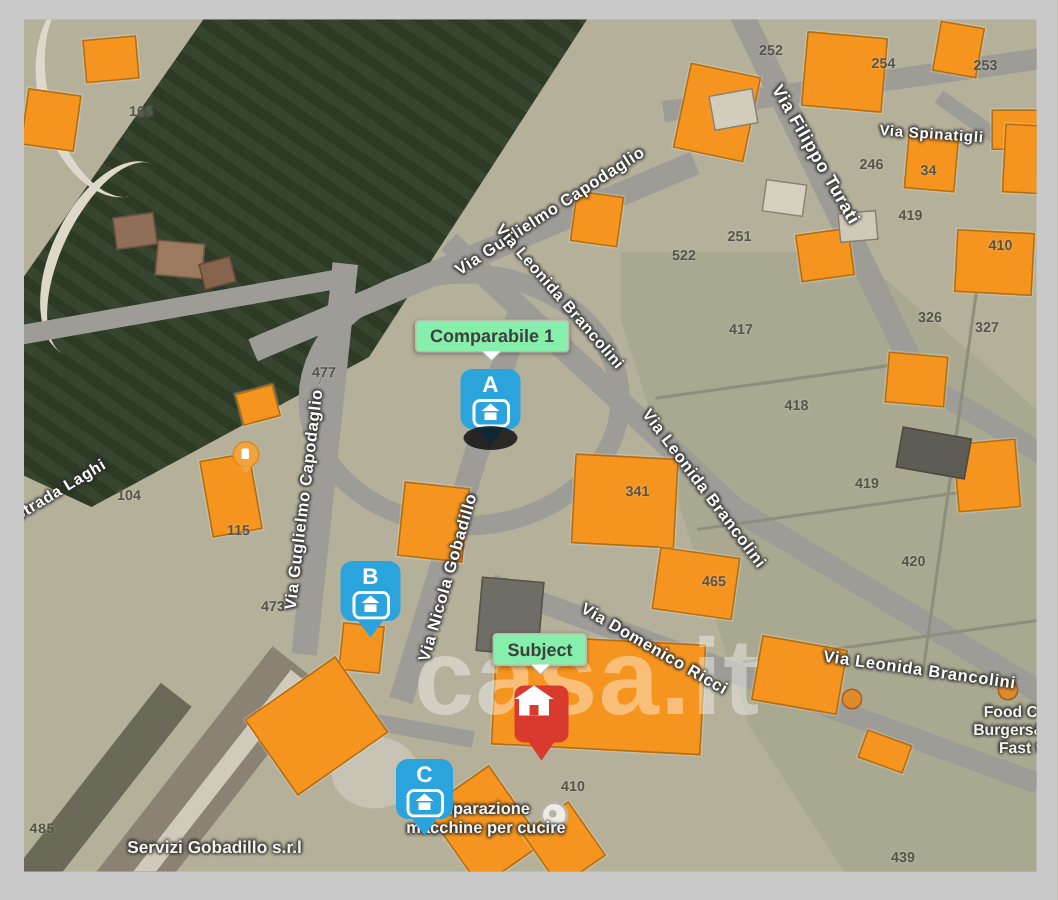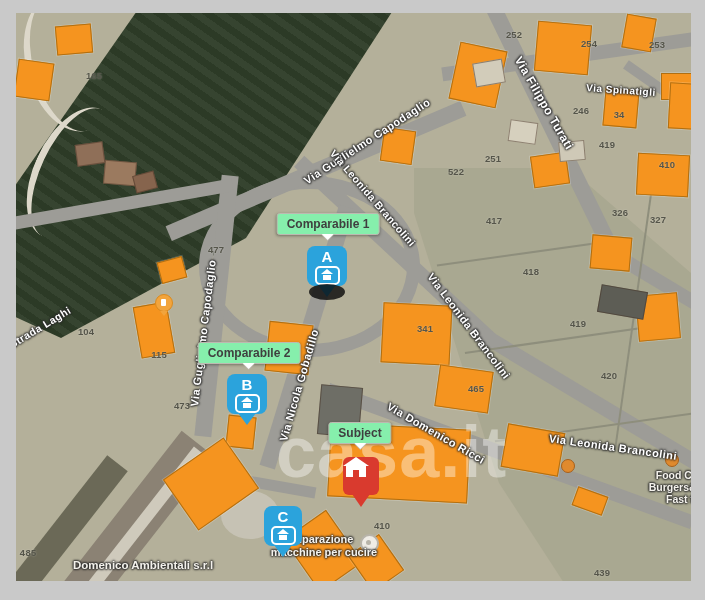--- a/index.html
+++ b/index.html
@@ -107,23 +107,20 @@
   </div>
   <div class="cmarker" style="left:291px;top:233px;">
     <span class="mletter">A</span>
     <span class="hbox">
         <span class="roof"></span>
         <span class="base"></span>
       </span>
   </div>
   <div id="marker-shadow"></div>
 
-  <div class="bubble" style="left:233px;top:329px;">
-    <span>Comparabile 2</span>
-  </div>
   <div class="cmarker" style="left:211px;top:361px;">
     <span class="mletter">B</span>
     <span class="hbox">
         <span class="roof"></span>
         <span class="base"></span>
       </span>
   </div>
 
   <div class="cmarker" style="left:248px;top:493px;width:38px;">
     <span class="mletter">C</span>
@@ -223,21 +220,21 @@
     <div class="parcel-num" style="left: 565px; top: 97px;">246</div>
     <div class="parcel-num" style="left: 651px; top: 151px;">410</div>
     <div class="parcel-num" style="left: 603px; top: 101px;">34</div>
     <div class="parcel-num" style="left: 604px; top: 199px;">326</div>
     <div class="parcel-num" style="left: 642px; top: 206px;">327</div>
     <div class="place-label" style="left: 308px; top: 533px; font-size: 11px;">
       <span style="display: block;">riparazione</span>
       <span style="display: block;">macchine per cucire</span>
     </div>
     <div class="place-label" style="left: 127px; top: 553px; font-size: 11.5px;">
-      <span style="display: block;">Domenico Ambientali s.r.l</span>
+      <span style="display: block;">Servizi Gobadillo s.r.l</span>
       <span style="display: block;"></span>
     </div>
     <div class="place-label" style="left: 664px; top: 474px; font-size: 10.5px;">
       <span style="display: block;">Food Cha</span>
       <span style="display: block;">Burgers&amp;Dri</span>
       <span style="display: block;">Fast f</span>
     </div>
   </div>
 
 </body></html>

